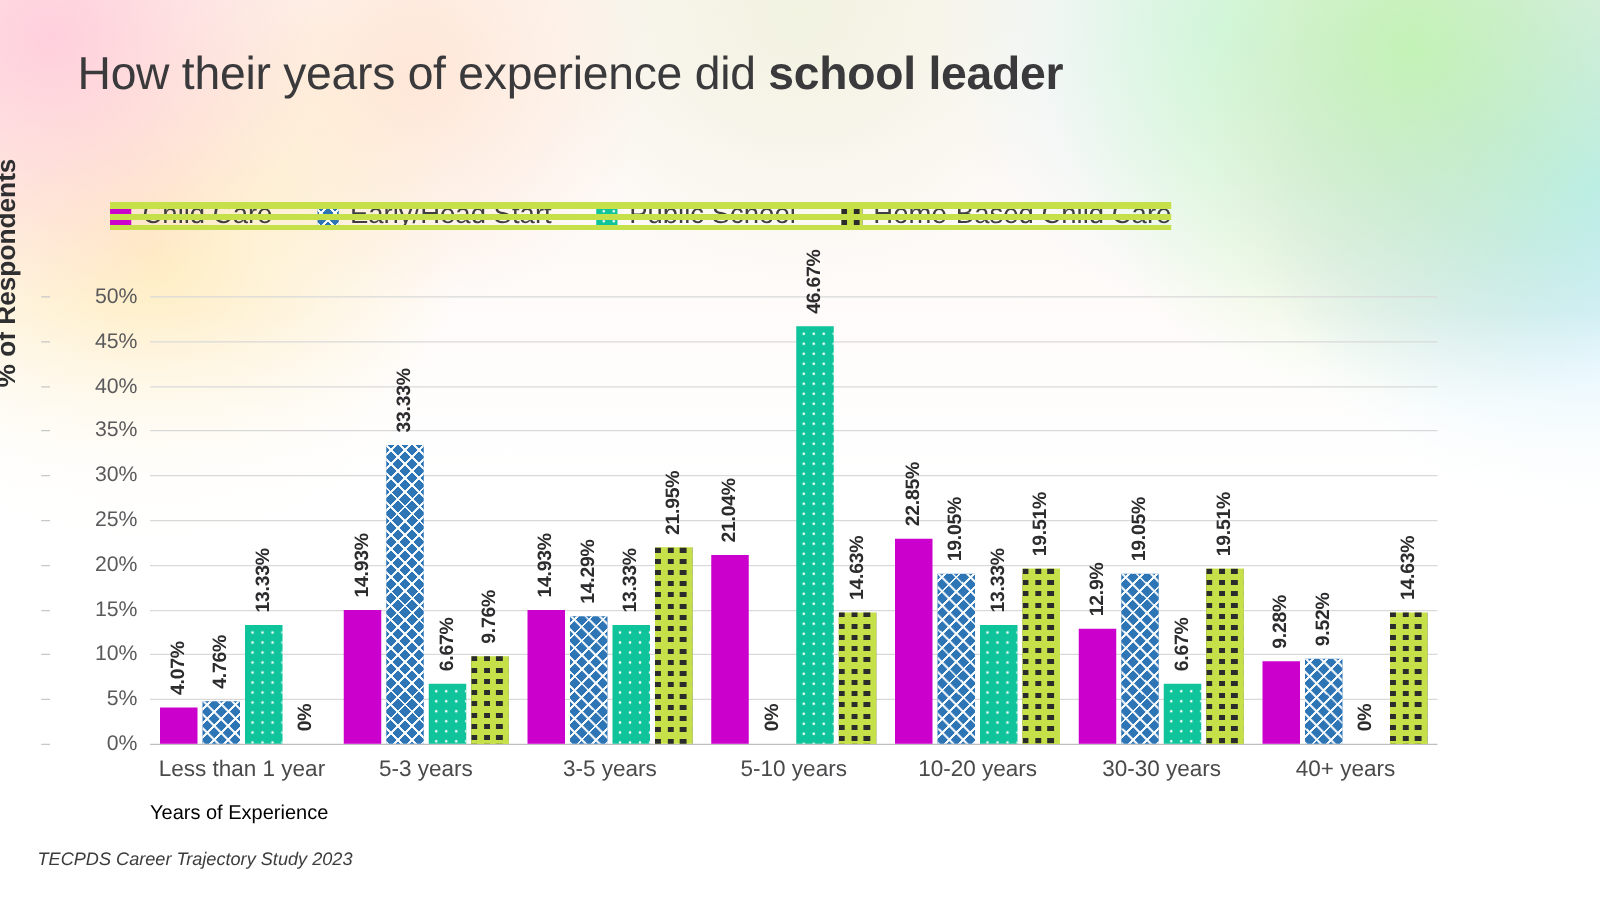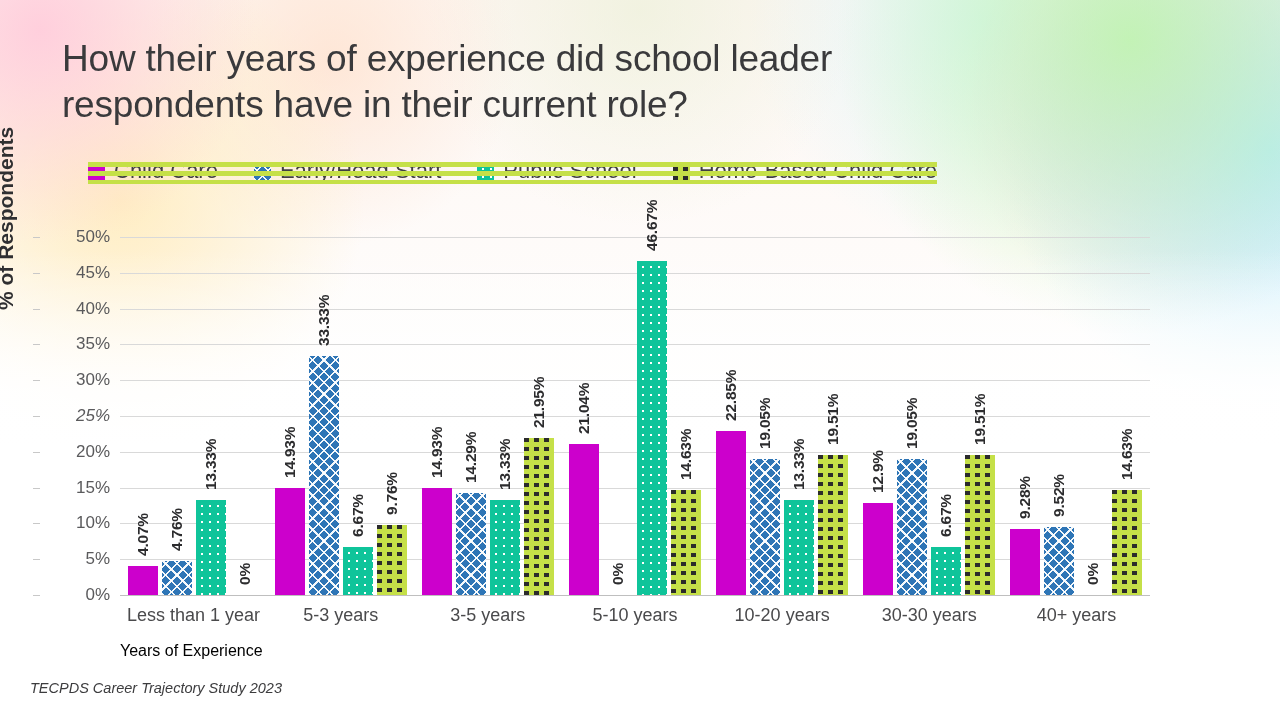--- a/index.html
+++ b/index.html
@@ -28,21 +28,21 @@
     position: absolute; left:0; right:0; bottom:0; height: 470px;
     background: linear-gradient(180deg, rgba(255,255,255,0) 0%, rgba(255,255,255,.85) 30%, #ffffff 58%);
   }
 
   
   #title {
     position: absolute; left: 62px; top: 36px; width: 1070px;
     font-size: 37px; line-height: 46px; color: #3a3a3c;
     font-weight: 400; letter-spacing: -.2px;
   }
-  #title b { font-weight: 400; }
+  #title b { font-weight: 700; }
 
   
   #legend {
     position: absolute; left: 88px; top: 158px;
     display: flex; align-items: center; gap: 36px;
   }
   .lg-item { display: flex; align-items: center; gap: 9px; }
   .lg-sw { width: 17px; height: 17px; display: block; }
   .lg-label { font-size: 22px; color: #3f3f41; white-space: nowrap; }
 
@@ -131,21 +131,20 @@
   }
 </style>
 </head>
 <body>
 
 <div id="bg"></div>
 <div id="bg-veil"></div>
 
 <div id="title">
   <span>How their years of experience did </span><b>school leader</b><br>
-  <span>respondents have in their current role?</span>
 </div>
 
 <div id="legend">
     <div class="lg-item">
       <span class="lg-sw s0"></span>
       <span class="lg-label">Child Care</span>
     </div>
     <div class="lg-item">
       <span class="lg-sw s1"></span>
       <span class="lg-label">Early/Head Start</span>
@@ -168,21 +167,21 @@
       <div class="ytick" style="top: 0px;">50%<span class="ytick-mark" style="top: 10px;"></span></div>
       <div class="grid-line" style="top: 35.8px;"></div>
       <div class="ytick" style="top: 35.8px;">45%<span class="ytick-mark" style="top: 10px;"></span></div>
       <div class="grid-line" style="top: 71.6px;"></div>
       <div class="ytick" style="top: 71.6px;">40%<span class="ytick-mark" style="top: 10px;"></span></div>
       <div class="grid-line" style="top: 107.4px;"></div>
       <div class="ytick" style="top: 107.4px;">35%<span class="ytick-mark" style="top: 10px;"></span></div>
       <div class="grid-line" style="top: 143.2px;"></div>
       <div class="ytick" style="top: 143.2px;">30%<span class="ytick-mark" style="top: 10px;"></span></div>
       <div class="grid-line" style="top: 179px;"></div>
-      <div class="ytick" style="top: 179px; font-style: italic;">25%<span class="ytick-mark" style="top: 10px;"></span></div>
+      <div class="ytick" style="top: 179px;">25%<span class="ytick-mark" style="top: 10px;"></span></div>
       <div class="grid-line" style="top: 214.8px;"></div>
       <div class="ytick" style="top: 214.8px;">20%<span class="ytick-mark" style="top: 10px;"></span></div>
       <div class="grid-line" style="top: 250.6px;"></div>
       <div class="ytick" style="top: 250.6px;">15%<span class="ytick-mark" style="top: 10px;"></span></div>
       <div class="grid-line" style="top: 286.4px;"></div>
       <div class="ytick" style="top: 286.4px;">10%<span class="ytick-mark" style="top: 10px;"></span></div>
       <div class="grid-line" style="top: 322.2px;"></div>
       <div class="ytick" style="top: 322.2px;">5%<span class="ytick-mark" style="top: 10px;"></span></div>
       <div class="grid-line base" style="top: 358px;"></div>
       <div class="ytick" style="top: 358px;">0%<span class="ytick-mark" style="top: 10px;"></span></div>

